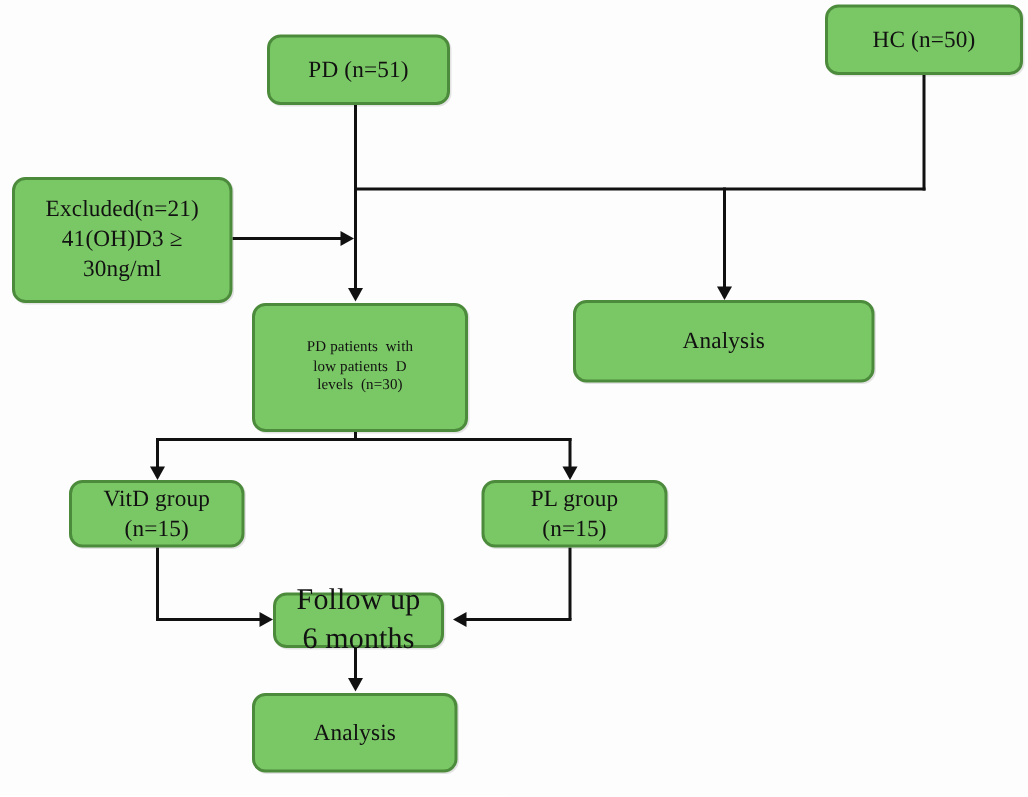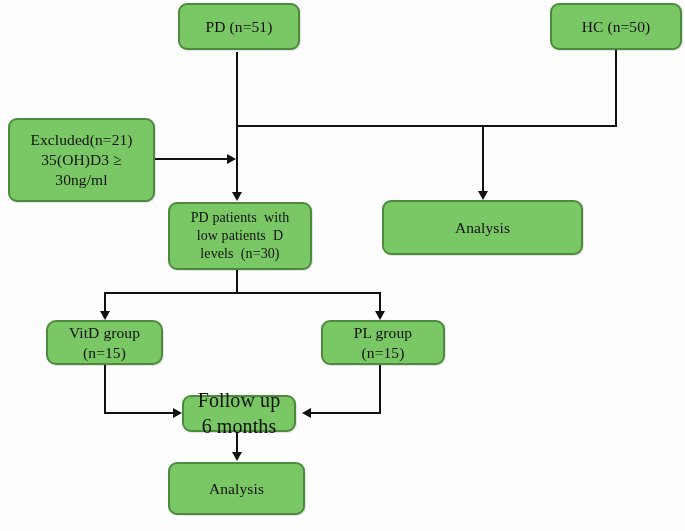--- a/index.html
+++ b/index.html
@@ -104,55 +104,55 @@
   <div class="ln hline" style="left:104px; top:412px; width:72px;"></div>
   <div class="arrow arrow-right" style="left:173px; top:408px;"></div>
 
   <div class="ln vline" style="left:379px; top:365px; height:48px;"></div>
   <div class="ln hline" style="left:310px; top:412px; width:71px;"></div>
   <div class="arrow arrow-left" style="left:302px; top:408px;"></div>
 
   <div class="ln vline" style="left:236px; top:432px; height:23px;"></div>
   <div class="arrow arrow-down" style="left:232px; top:452px;"></div>
 
-  <div class="node" style="left:178px; top:3px; width:122px; height:47px;">
+  <div class="node" style="left:178px; top:23px; width:122px; height:47px;">
     <div class="lines">
       <div>PD (n=51)</div>
     </div>
   </div>
 
   <div class="node" style="left:550px; top:3px; width:132px; height:47px;justify-content:flex-end;">
     <div class="lines">
       <div>HC (n=50)</div>
     </div>
   </div>
 
   <div class="node" style="left:8px; top:118px; width:147px; height:84px;">
     <div class="lines">
       <div>Excluded(n=21)</div>
-      <div>35(OH)D3 ≥</div>
+      <div>41(OH)D3 ≥</div>
       <div>30ng/ml</div>
     </div>
   </div>
 
-  <div class="node" style="left:168px; top:202px; width:144px; height:68px; font-size:14px;">
+  <div class="node" style="left:168px; top:202px; width:144px; height:86px; font-size:10px;">
     <div class="lines">
       <div>PD patients  with</div>
       <div>low patients  D</div>
       <div>levels  (n=30)</div>
     </div>
   </div>
 
   <div class="node" style="left:382px; top:200px; width:201px; height:55px;">
     <div class="lines">
       <div>Analysis</div>
     </div>
   </div>
 
-  <div class="node" style="left:46px; top:320px; width:117px; height:45px;border-radius:10px;">
+  <div class="node" style="left:46px; top:320px; width:117px; height:45px;">
     <div class="lines">
       <div>VitD group</div>
       <div>(n=15)</div>
     </div>
   </div>
 
   <div class="node" style="left:321px; top:320px; width:124px; height:45px;">
     <div class="lines">
       <div>PL group</div>
       <div>(n=15)</div>

